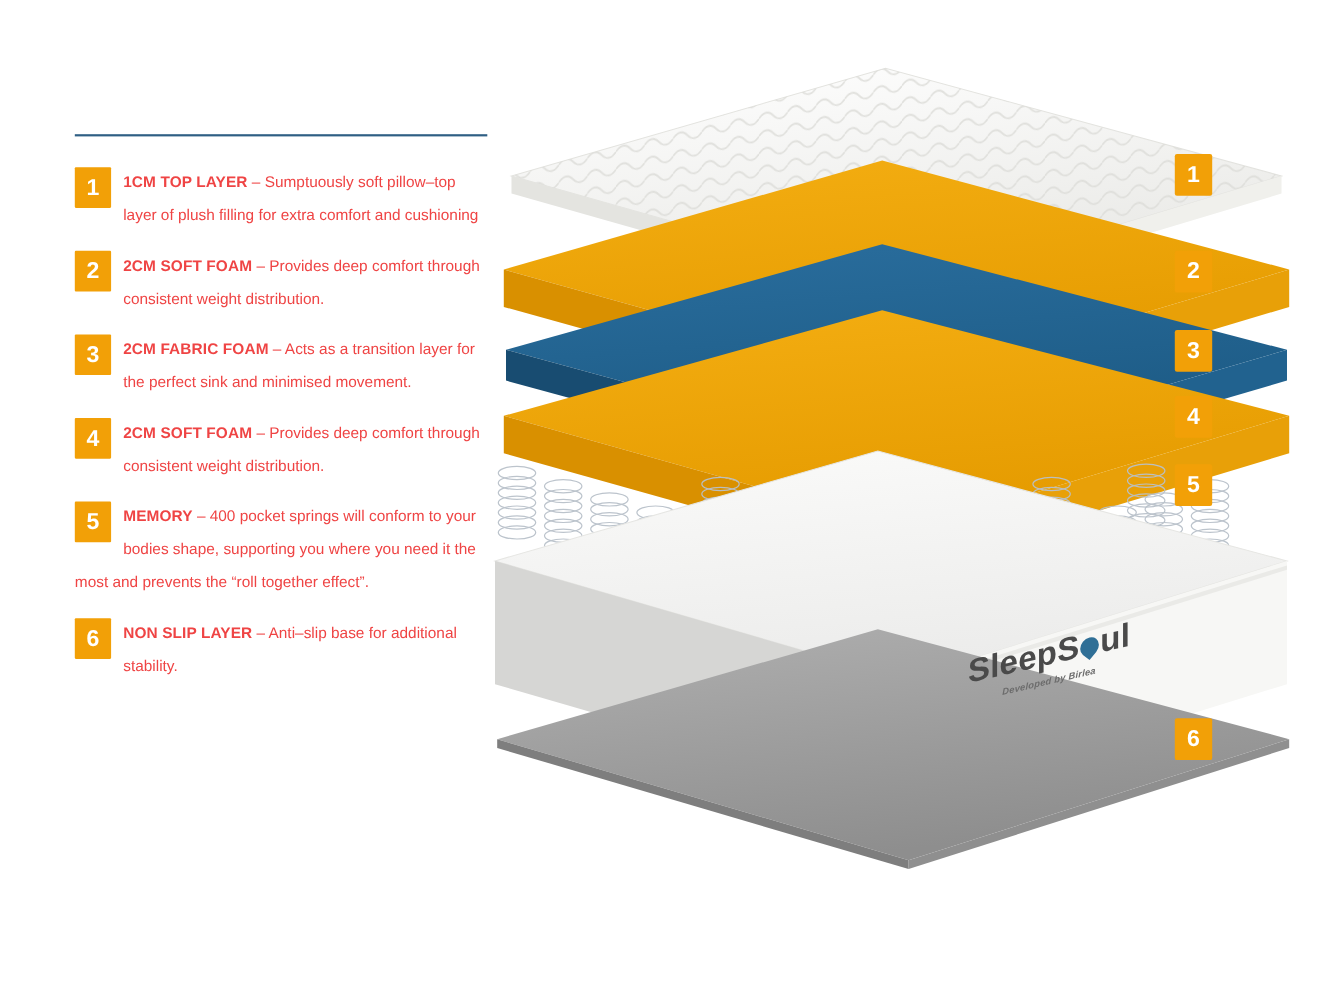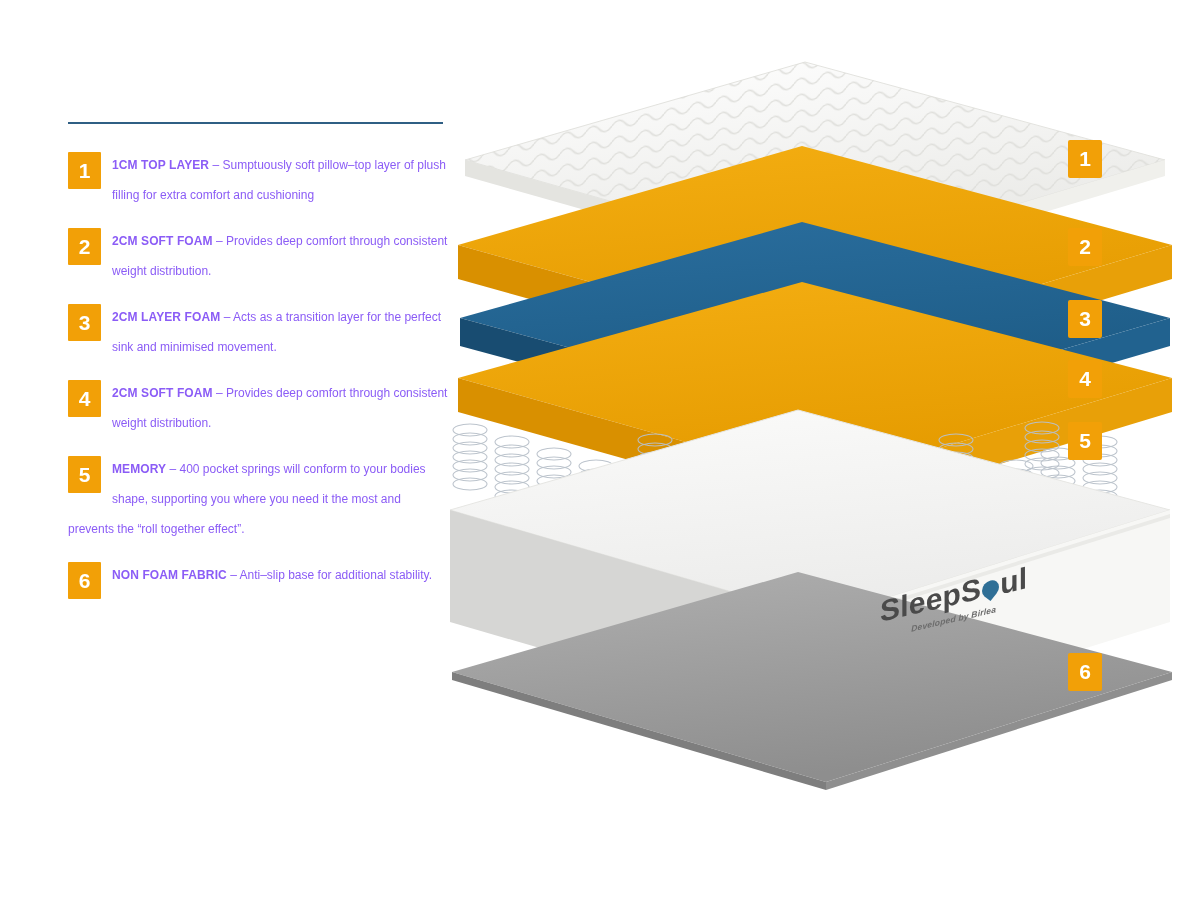--- a/index.html
+++ b/index.html
@@ -40,23 +40,23 @@
     color: #ffffff;
     font-size: 21px;
     font-weight: bold;
     text-align: center;
     line-height: 37px;
     margin-right: 11px;
     margin-top: 2px;
     border-radius: 1px;
   }
   .legend-text {
-    font-size: 12px;
+    font-size: 14px;
     line-height: 30px;
-    color: #8b5cf6;
+    color: #ef4444;
     text-align: left;
   }
   .legend-text .lead {
     font-weight: bold;
     letter-spacing: .1px;
   }
 
   
   #diagram {
     position: absolute;
@@ -127,36 +127,36 @@
     <div class="legend-text"><span class="lead">1CM TOP LAYER</span><span> – Sumptuously soft pillow–top layer of plush filling for extra comfort and cushioning</span></div>
   </div>
 
   <div class="legend-item">
     <div class="badge">2</div>
     <div class="legend-text"><span class="lead">2CM SOFT FOAM</span><span> – Provides deep comfort through consistent weight distribution.</span></div>
   </div>
 
   <div class="legend-item">
     <div class="badge">3</div>
-    <div class="legend-text"><span class="lead">2CM LAYER FOAM</span><span> – Acts as a transition layer for the perfect sink and minimised movement.</span></div>
+    <div class="legend-text"><span class="lead">2CM FABRIC FOAM</span><span> – Acts as a transition layer for the perfect sink and minimised movement.</span></div>
   </div>
 
   <div class="legend-item">
     <div class="badge">4</div>
     <div class="legend-text"><span class="lead">2CM SOFT FOAM</span><span> – Provides deep comfort through consistent weight distribution.</span></div>
   </div>
 
   <div class="legend-item">
     <div class="badge">5</div>
     <div class="legend-text"><span class="lead">MEMORY</span><span> – 400 pocket springs will conform to your bodies shape, supporting you where you need it the most and prevents the “roll together effect”.</span></div>
   </div>
 
   <div class="legend-item">
     <div class="badge">6</div>
-    <div class="legend-text"><span class="lead">NON FOAM FABRIC</span><span> – Anti–slip base for additional stability.</span></div>
+    <div class="legend-text"><span class="lead">NON SLIP LAYER</span><span> – Anti–slip base for additional stability.</span></div>
   </div>
 </div>
 
 <div id="diagram">
   <svg width="770" height="900" viewBox="0 0 770 900">
     <defs>
       <linearGradient id="gTopFace" x1="0" y1="0" x2="0.4" y2="1">
         <stop offset="0%" stop-color="#ffffff"></stop>
         <stop offset="100%" stop-color="#e9e9e6"></stop>
       </linearGradient>

